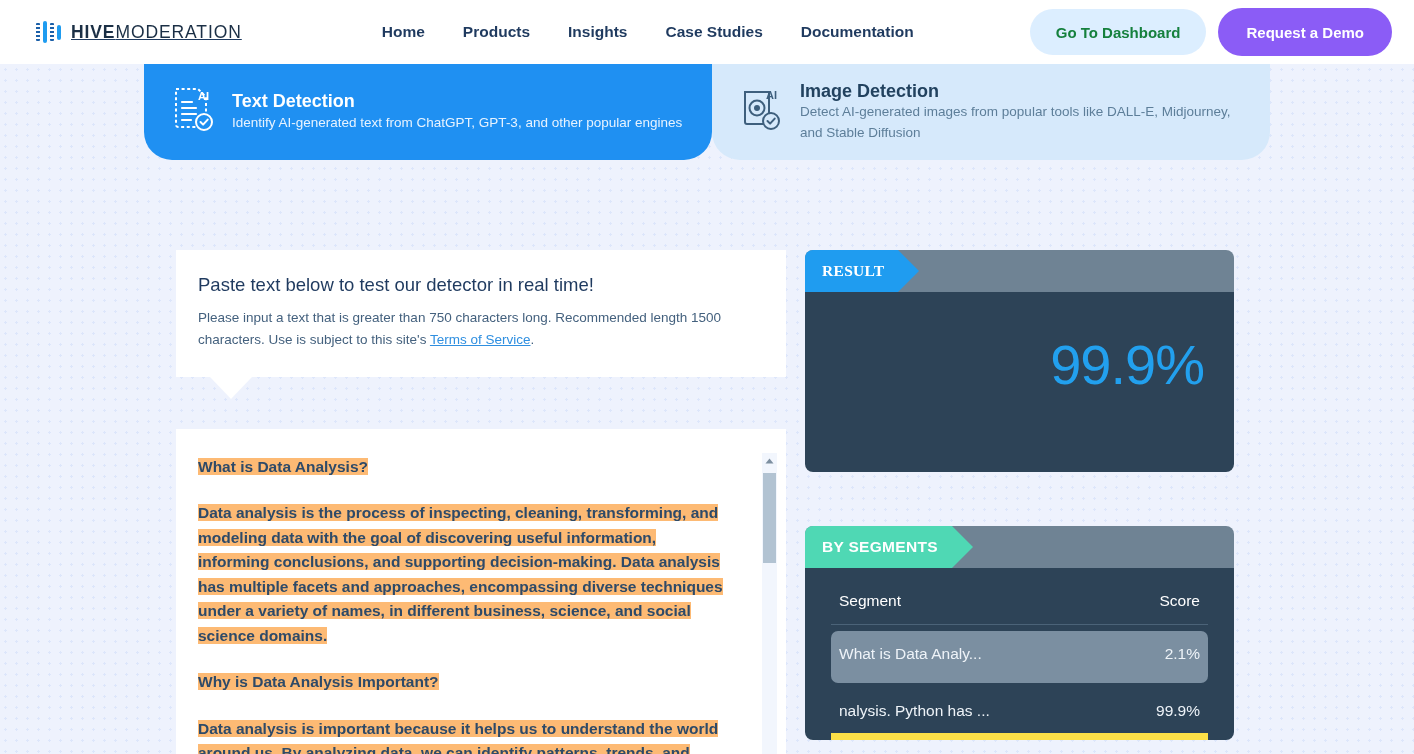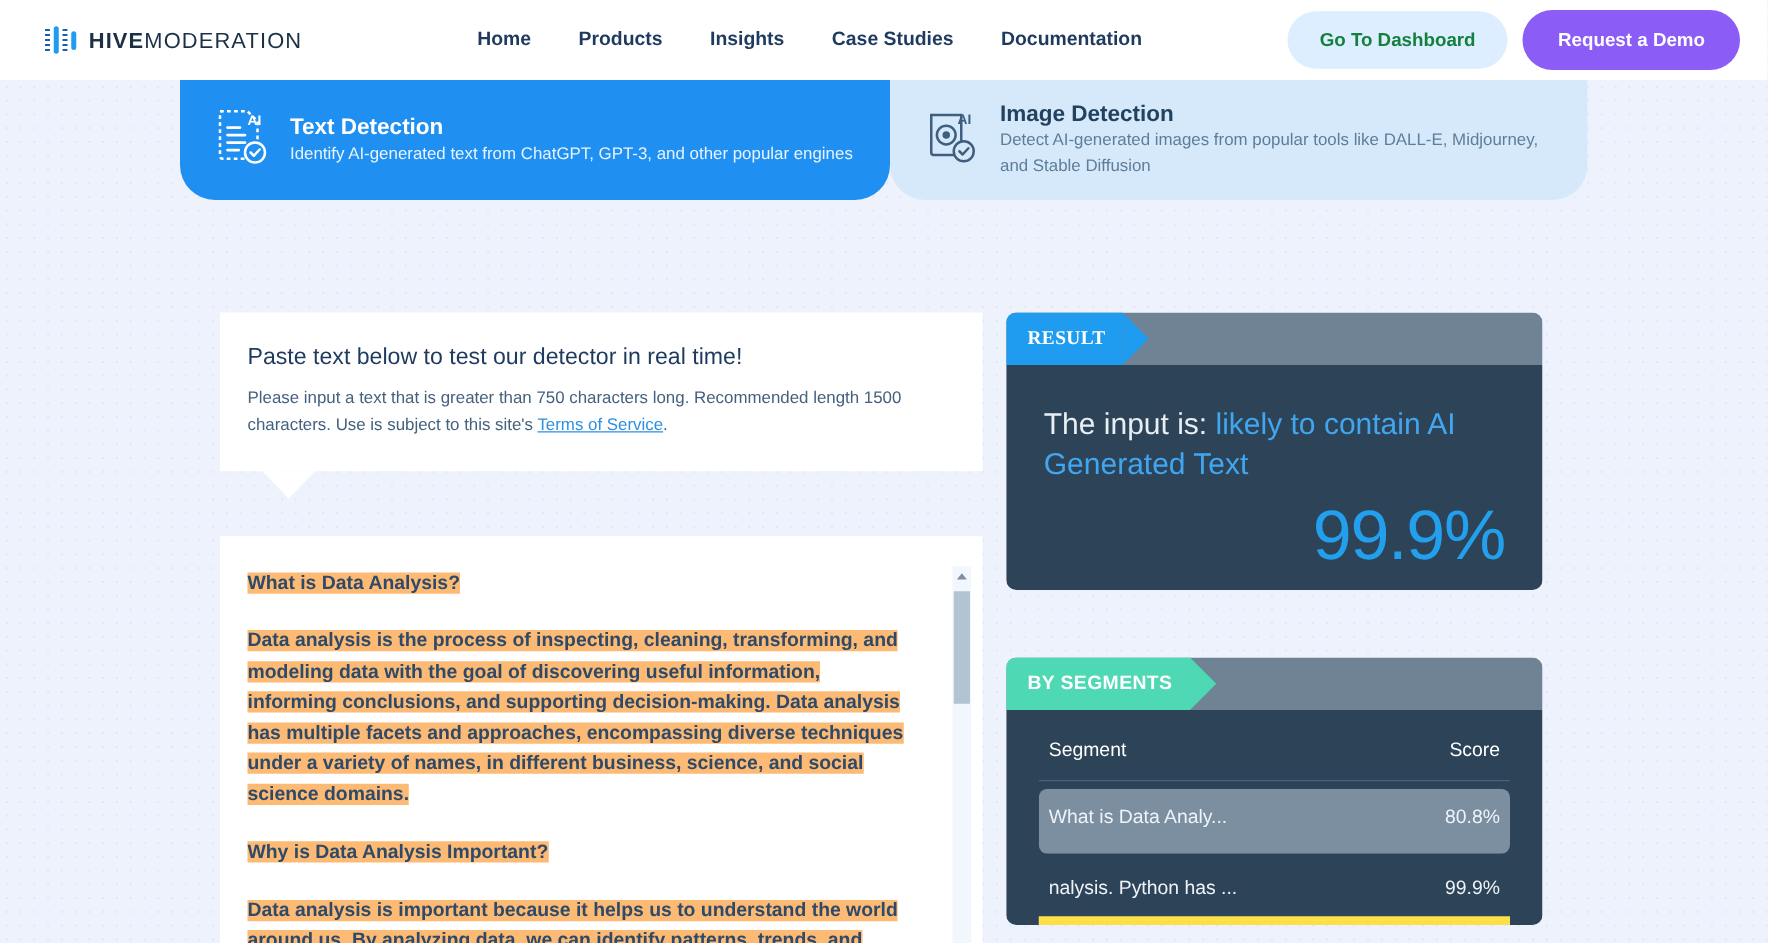--- a/index.html
+++ b/index.html
@@ -17,21 +17,21 @@
   }
 
   
   .header {
     position: absolute; top: 0; left: 0;
     width: 1414px; height: 64px;
     background: #ffffff;
     display: flex; align-items: center;
     z-index: 40;
   }
-  .logo { display: flex; align-items: center; margin-left: 36px; gap: 10px; }
+  .logo { display: flex; align-items: center; margin-left: 36px; gap: 10px; text-decoration: underline; }
   .logo-mark { display: flex; align-items: center; gap: 3px; height: 22px; }
   .logo-bar { width: 4px; border-radius: 1px; }
   .bar-dash {
     height: 18px;
     background-image: repeating-linear-gradient(to bottom, #1b5fa8 0 2px, transparent 2px 4px);
   }
   .bar-solid { height: 22px; background: #1f9cf0; border-radius: 2px; }
   .bar-solid2 { height: 15px; background: #1f9cf0; border-radius: 2px; }
   .logo-text { font-size: 17.5px; letter-spacing: 0.9px; color: #1b2f45; }
   .logo-text b { font-weight: 700; }
@@ -314,42 +314,38 @@
 
   <div class="right-col">
 
     <div class="panel">
       <div class="panel-head">
         <div class="pennant pennant-result">
           <span class="pennant-label">RESULT</span>
         </div>
       </div>
       <div class="panel-body result-body">
-        <div class="result-line">
-          <span>The input is:</span>
-          <em>likely to contain AI Generated Text</em>
-        </div>
         <div class="result-pct">99.9%</div>
       </div>
     </div>
 
     <div class="panel">
       <div class="panel-head">
         <div class="pennant pennant-segments">
           <span class="pennant-label">BY SEGMENTS</span>
         </div>
       </div>
       <div class="panel-body segments-body">
         <div class="seg-head">
           <span>Segment</span>
           <span>Score</span>
         </div>
         <div class="seg-row selected">
           <span>What is Data Analy...</span>
-          <span>80.8%</span>
+          <span>2.1%</span>
         </div>
         <div class="seg-row">
           <span>nalysis. Python has ...</span>
           <span>99.9%</span>
         </div>
       </div>
     </div>
   </div>
 </div>
 

